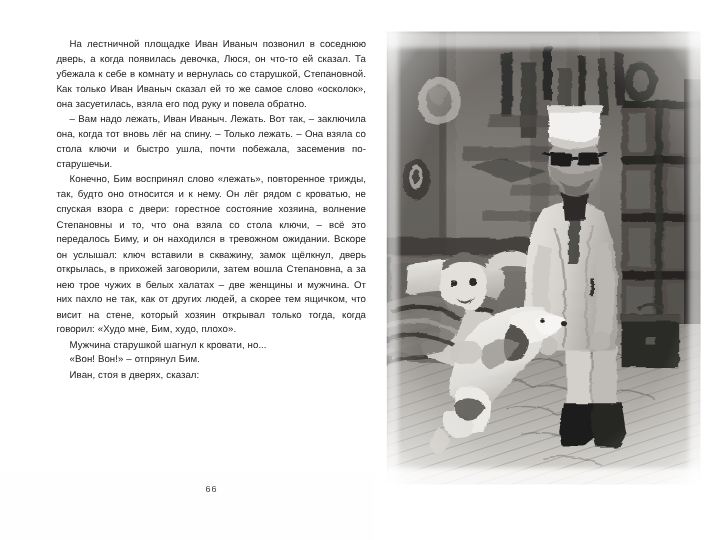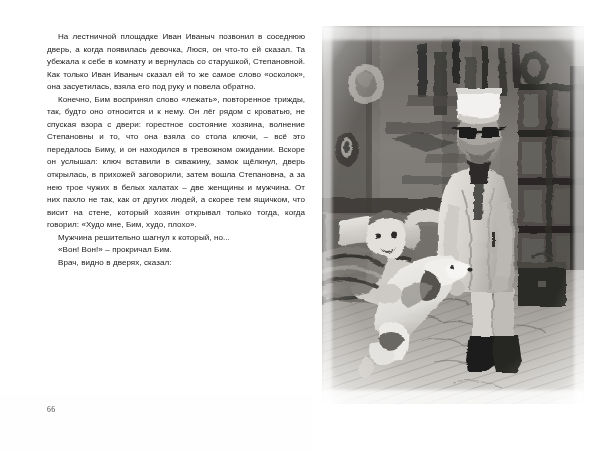--- a/index.html
+++ b/index.html
@@ -35,22 +35,22 @@
     text-align:justify;
     text-justify:inter-word;
     letter-spacing:0.03px;
     word-spacing:0.2px;
     text-indent:11px;
     -webkit-font-smoothing:antialiased;
   }
   #page-number{
     position:absolute;
     left:47px;top:405px;width:258px;
-    text-align:left;
-    font-family:Liberation Serif, serif;
+    text-align:center;
+    font-family:Liberation Mono, monospace;
     font-size:7.6px;
     color:#454544;
     letter-spacing:0.4px;
   }
 
   
   #right-page{
     position:absolute;
     left:312px;top:0;width:288px;height:450px;
     background:#ffffff;
@@ -64,24 +64,25 @@
   #illustration svg{display:block;}
 </style>
 </head>
 <body>
 
 <div id="page-spread">
 
   <div id="left-page">
     <div id="text-column">
       <p class="para">На лестничной площадке Иван Иваныч позвонил в соседнюю дверь, а когда появилась девочка, Люся, он что-то ей сказал. Та убежала к себе в комнату и вернулась со старушкой, Степановной. Как только Иван Иваныч сказал ей то же самое слово «осколок», она засуетилась, взяла его под руку и повела обратно.</p>
+      <p class="para">– Вам надо лежать, Иван Иваныч. Лежать. Вот так, – заключила она, когда тот вновь лёг на спину. – Только лежать. – Она взяла со стола ключи и быстро ушла, почти побежала, засеменив по-старушечьи.</p>
       <p class="para">Конечно, Бим воспринял слово «лежать», повторенное трижды, так, будто оно относится и к нему. Он лёг рядом с кроватью, не спуская взора с двери: горестное состояние хозяина, волнение Степановны и то, что она взяла со стола ключи, – всё это передалось Биму, и он находился в тревожном ожидании. Вскоре он услышал: ключ вставили в скважину, замок щёлкнул, дверь открылась, в прихожей заговорили, затем вошла Степановна, а за нею трое чужих в белых халатах – две женщины и мужчина. От них пахло не так, как от других людей, а скорее тем ящичком, что висит на стене, который хозяин открывал только тогда, когда говорил: «Худо мне, Бим, худо, плохо».</p>
-      <p class="para">Мужчина решительно шагнул к который, но...</p>
-      <p class="para">«Вон! Вон!» – прокричал Бим.</p>
-      <p class="para">Врач, видно в дверях, сказал:</p>
+      <p class="para">Мужчина старушкой шагнул к кровати, но...</p>
+      <p class="para">«Вон! Вон!» – отпрянул Бим.</p>
+      <p class="para">Иван, стоя в дверях, сказал:</p>
     </div>
     <div id="page-number">66</div>
   </div>
 
   <div id="right-page">
     <div id="illustration">
       <svg width="262" height="378" viewBox="0 0 262 378" xmlns="http://www.w3.org/2000/svg">
         <defs>
 
           <radialGradient id="edgeFade" cx="50%" cy="50%" r="72%">

